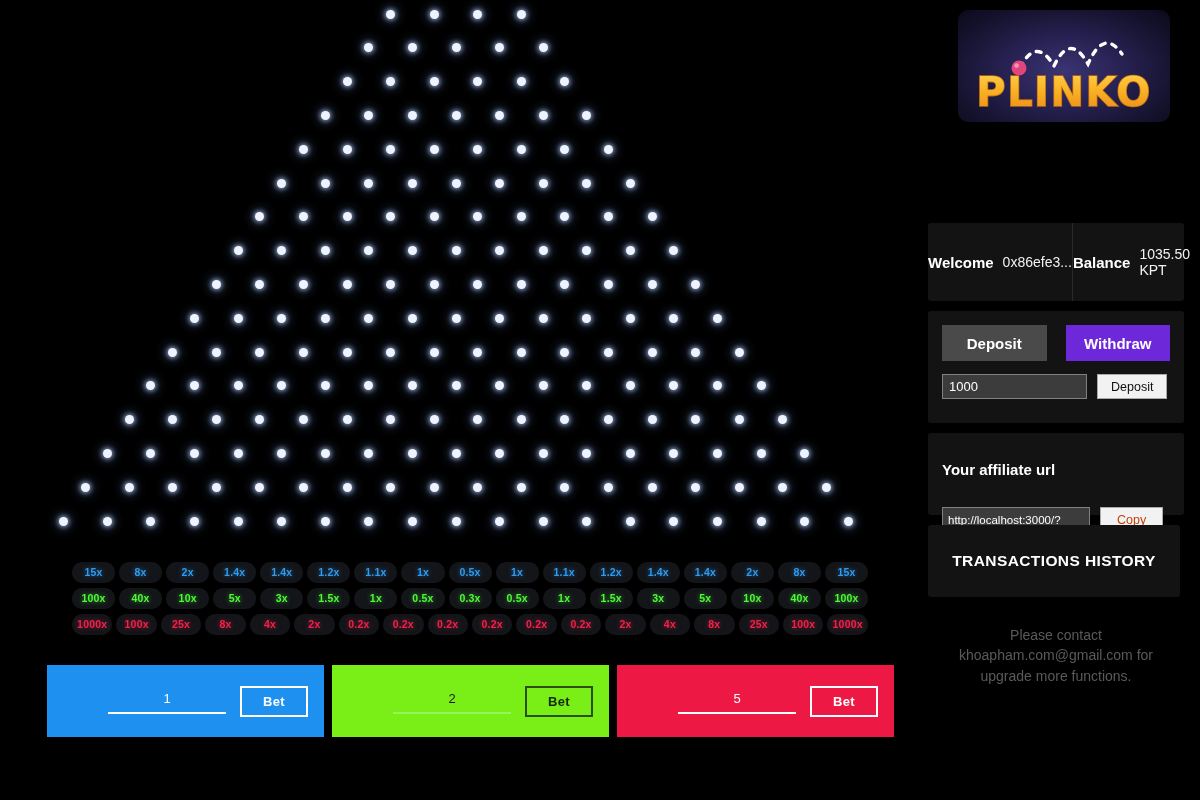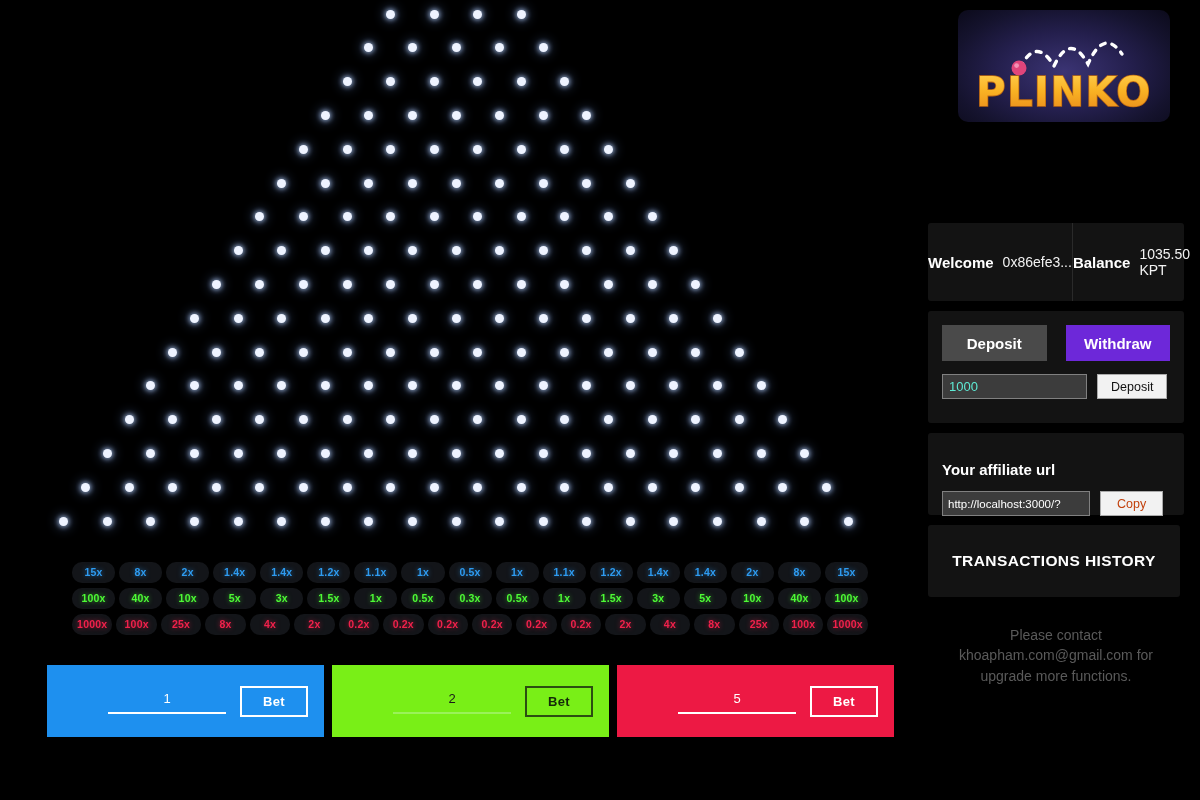--- a/index.html
+++ b/index.html
@@ -234,21 +234,21 @@
     align-items: center;
     gap: 10px;
     margin-top: 13px;
   }
 
   #deposit-input {
     width: 145px;
     height: 25px;
     background: #3c3c3c;
     border: 1px solid #808080;
-    color: #5eead4;
+    color: #ffffff;
     font-family: "Liberation Sans", sans-serif;
     font-size: 13px;
     padding: 0 6px;
     outline: none;
   }
 
   #deposit-btn {
     height: 25px;
     padding: 0 13px;
     background: #f2f2f2;
@@ -270,21 +270,21 @@
     border-radius: 3px;
     padding: 28px 14px;
   }
 
   #affiliate-title { font-size: 15px; font-weight: bold; color: #ffffff; }
 
   #affiliate-row {
     display: flex;
     align-items: center;
     gap: 10px;
-    margin-top: 13px;
+    margin-top: 29px;
   }
 
   #affiliate-input {
     width: 148px;
     height: 25px;
     background: #3c3c3c;
     border: 1px solid #808080;
     color: #ffffff;
     font-family: "Liberation Sans", sans-serif;
     font-size: 11.5px;

